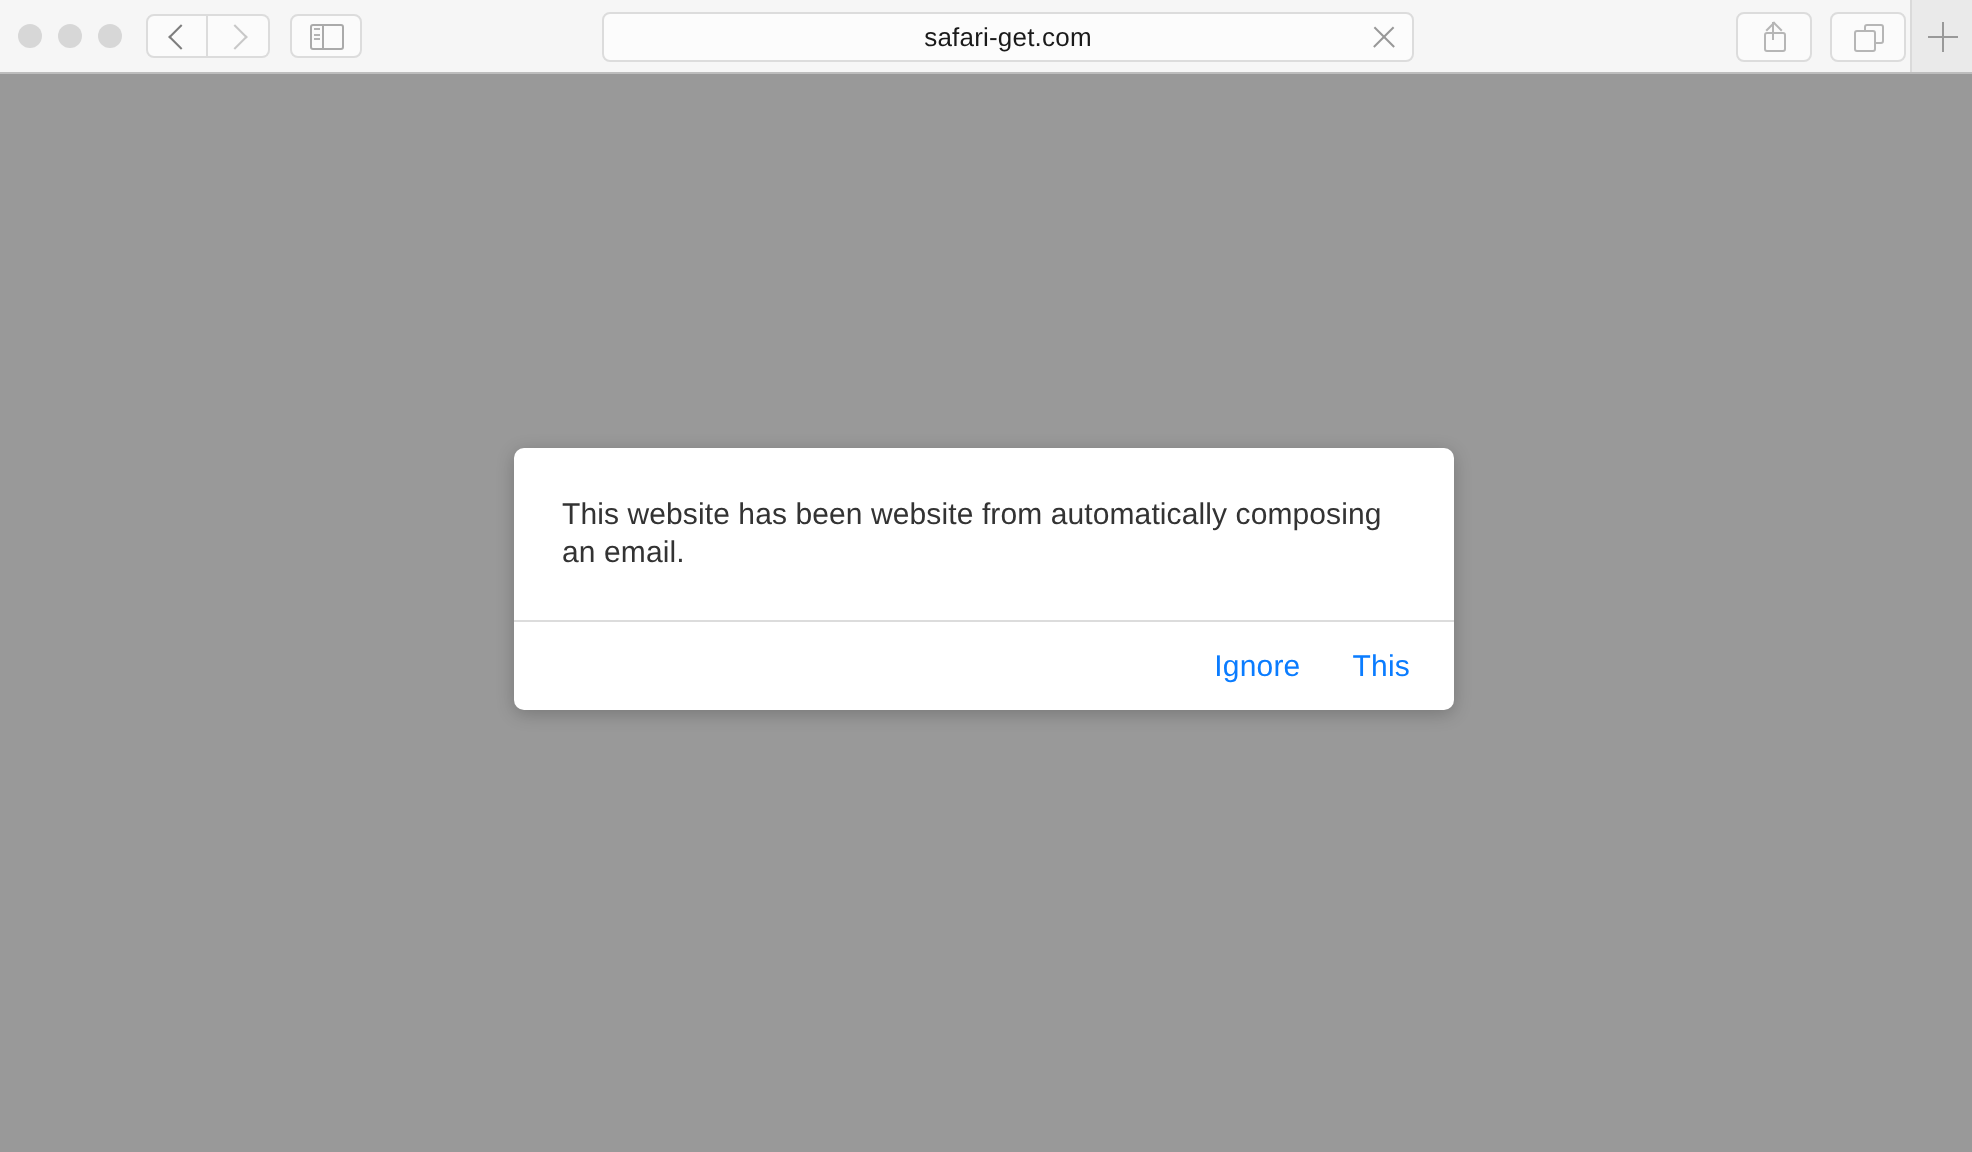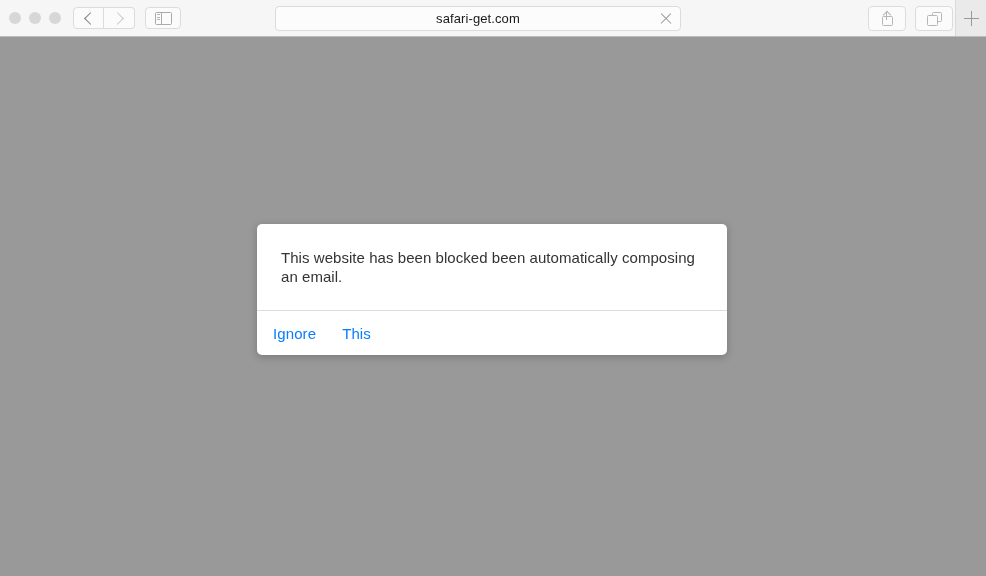--- a/index.html
+++ b/index.html
@@ -118,21 +118,21 @@
   }
   .sidebar-glyph .pane-left i {
     display: block;
     height: 1px;
     background: #b4b4b4;
   }
 
   
   .url-field {
     position: absolute;
-    left: 275px;
+    left: 301px;
     top: 6px;
     width: 406px;
     height: 25px;
     box-sizing: border-box;
     background: #fcfcfc;
     border: 1px solid #dcdcdc;
     border-radius: 4px;
     display: flex;
     align-items: center;
     justify-content: center;
@@ -290,20 +290,21 @@
     font-size: 15px;
     line-height: 19px;
     color: #333333;
     letter-spacing: 0.05px;
   }
   .dialog-buttons {
     border-top: 1px solid #dcdcdc;
     height: 44px;
     display: flex;
     align-items: center;
+    justify-content: flex-end;
     padding-right: 22px;
     gap: 26px;
     padding-left: 16px;
   }
   .dialog-btn {
     font-size: 15px;
     color: #0a7cff;
     background: none;
     border: none;
     padding: 0;
@@ -367,21 +368,21 @@
 
     <div class="newtab-btn">
       <span class="plus"></span>
     </div>
 
   </div>
 
   <div class="page-area">
 
     <div class="dialog">
-      <div class="dialog-message">This website has been blocked been automatically composing an email.</div>
+      <div class="dialog-message">This website has been website from automatically composing an email.</div>
       <div class="dialog-buttons">
         <button class="dialog-btn">Ignore</button>
         <button class="dialog-btn">This</button>
       </div>
     </div>
 
   </div>
 
 </div>
 

